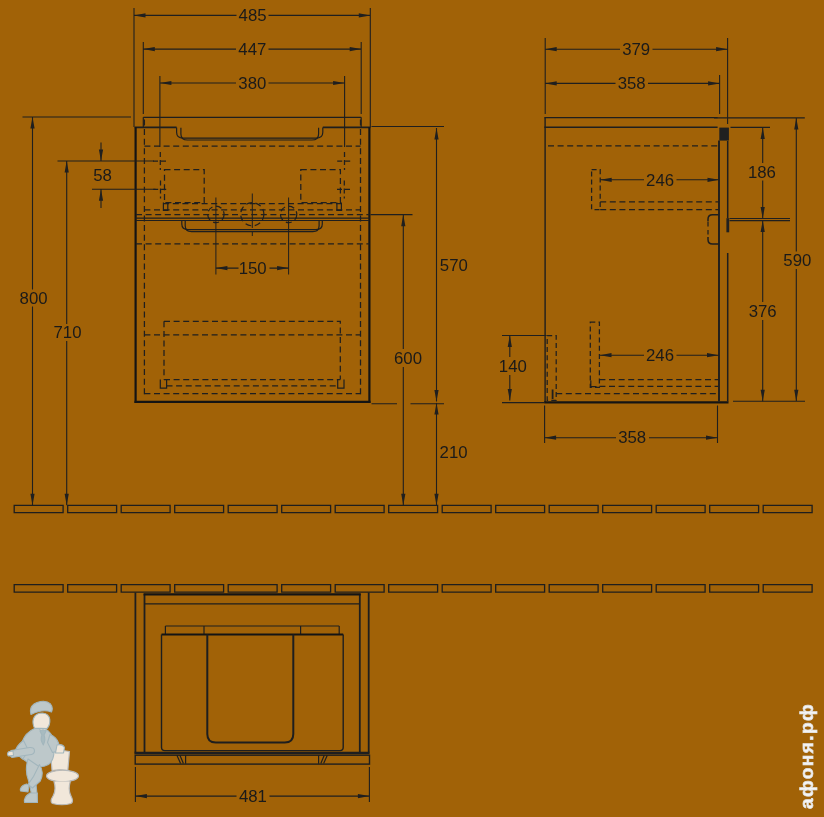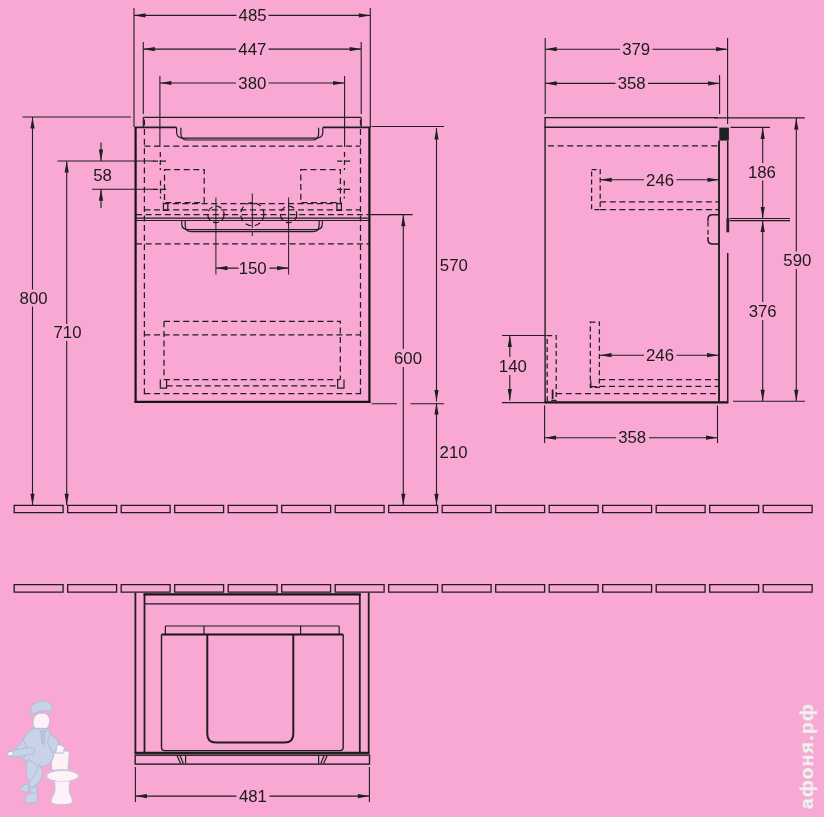--- a/index.html
+++ b/index.html
@@ -1,16 +1,16 @@
 <!DOCTYPE html>
 <html><head>
 <meta charset="utf-8">
 <style>
   html,body{margin:0;padding:0;background:#fff;}
-  #page{position:relative;width:824px;height:817px;background:#f9a8d4;overflow:hidden;}
+  #page{position:relative;width:824px;height:817px;background:#a16207;overflow:hidden;}
   svg{display:block;}
   .ln{stroke:#1e1e1e;stroke-width:1.2;fill:none;stroke-linecap:butt;}
   .lt{stroke:#141414;stroke-width:2.2;fill:none;}
   .ld{stroke:#1f1f1f;stroke-width:1.25;fill:none;stroke-dasharray:6 3.6;}
   .dm{stroke:#1f1f1f;stroke-width:1.1;fill:none;}
   .ar{fill:#1f1f1f;stroke:none;}
   text{fill:#1a1a1a;font-family:"Liberation Sans",sans-serif;font-size:16.8px;text-anchor:middle;}
 </style>
 </head>
 <body>

